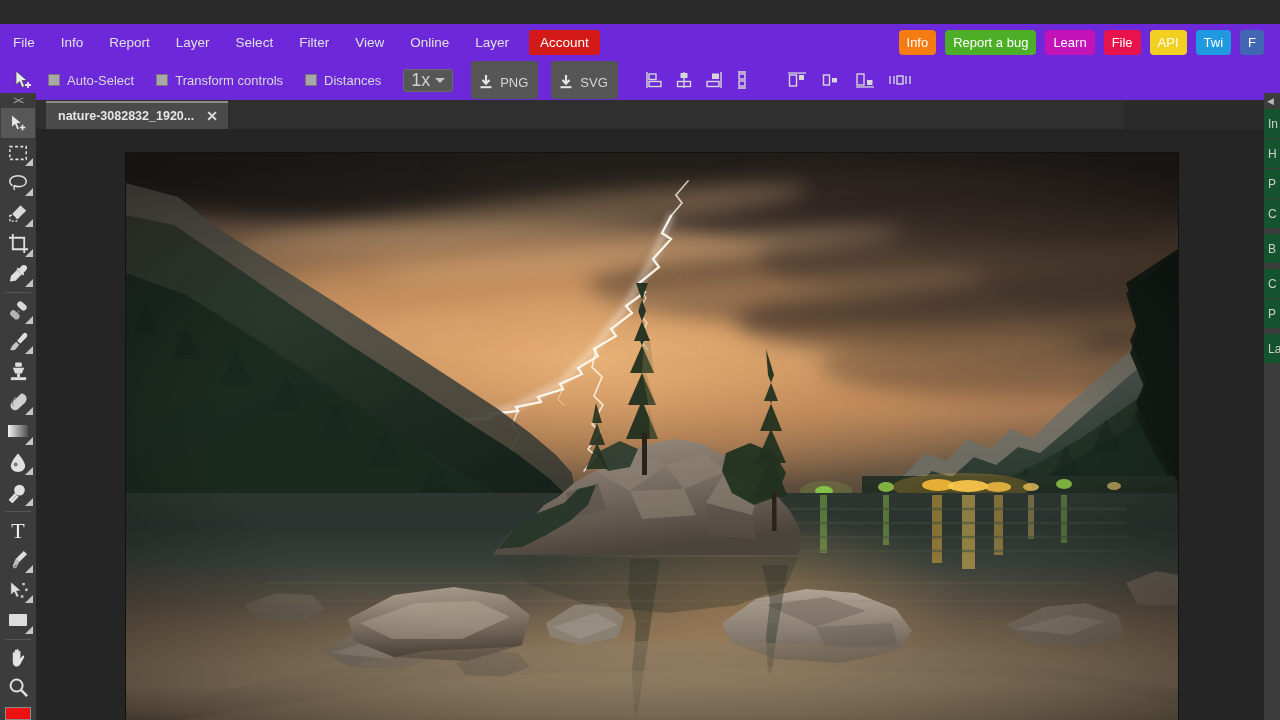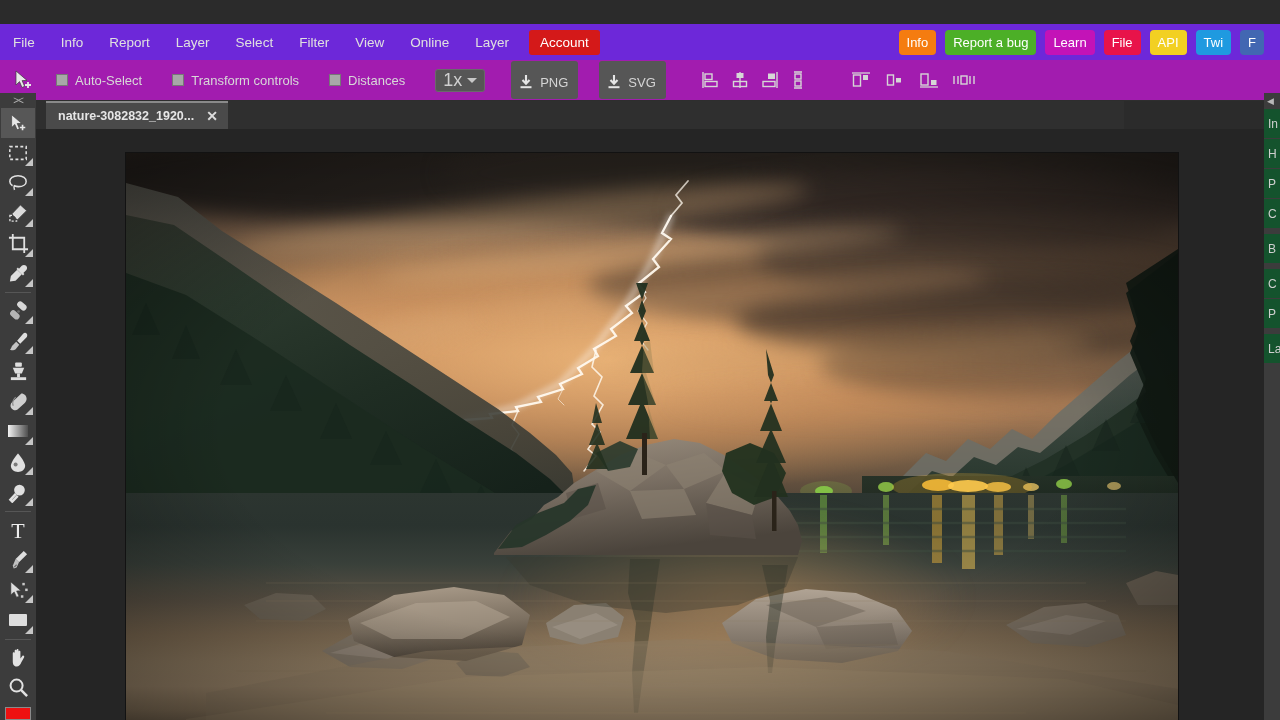--- a/index.html
+++ b/index.html
@@ -54,22 +54,22 @@
     display:flex; align-items:center; gap:9px; padding-right:16px;
   }
   .pill {
     color:#fff; font-size:13px; border-radius:4px; padding:5px 8px;
     white-space:nowrap;
   }
 
   
   .optionsbar {
     position:absolute; left:0; top:60px; width:1280px; height:41px;
-    background:#a21caf; border-bottom:1px solid #2e2e2e;
-    display:flex; align-items:center; padding-left:8px; gap:12px;
+    background:#6d28d9; border-bottom:1px solid #2e2e2e;
+    display:flex; align-items:center; padding-left:8px; gap:4px;
   }
   .tool-cur {
     width:30px; height:30px; display:flex; align-items:center; justify-content:center;
     margin-right:6px;
   }
   .opt-check { display:flex; align-items:center; gap:7px; margin-right:18px; }
   .chk {
     width:12px; height:12px; background:#a8a8a8; border:1px solid #777;
   }
   .opt-label { color:#d8d8d8; font-size:13px; white-space:nowrap; }

